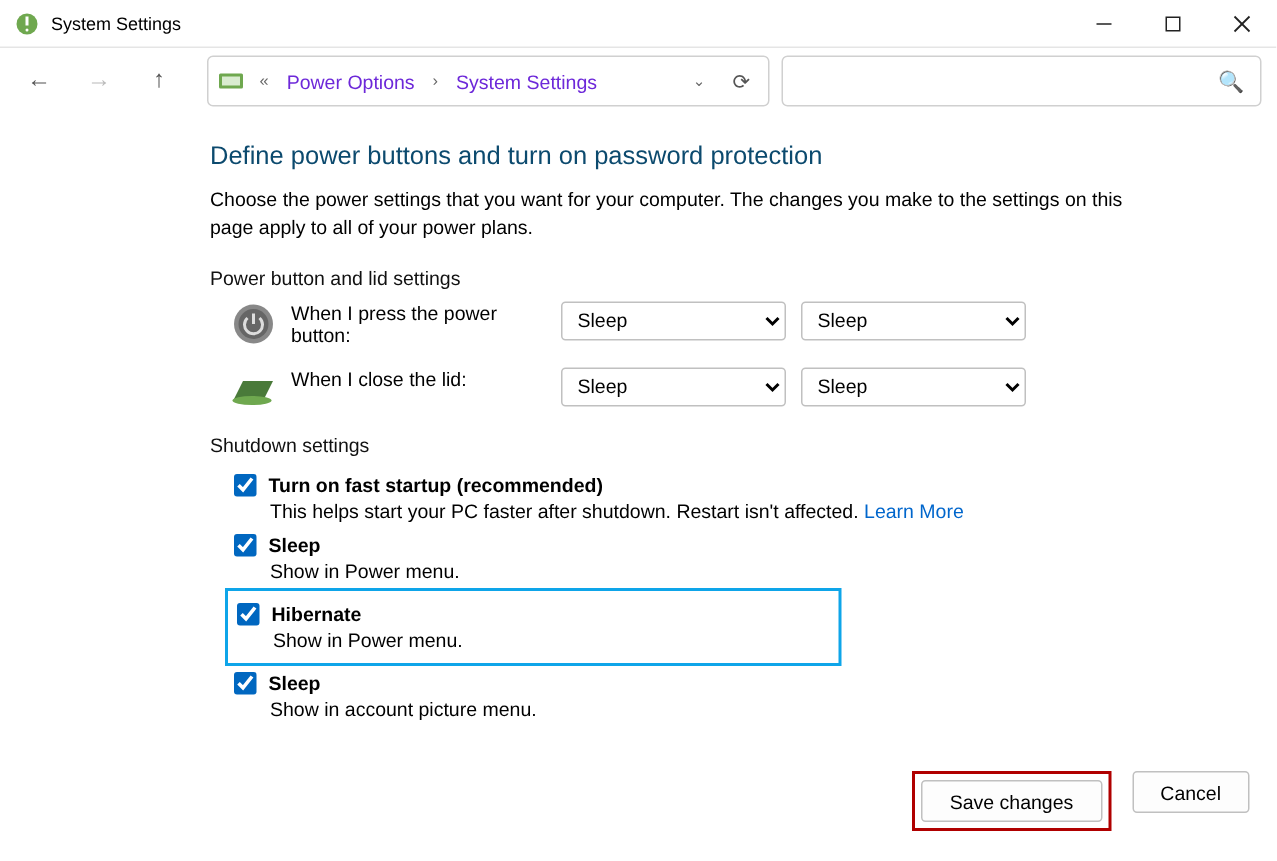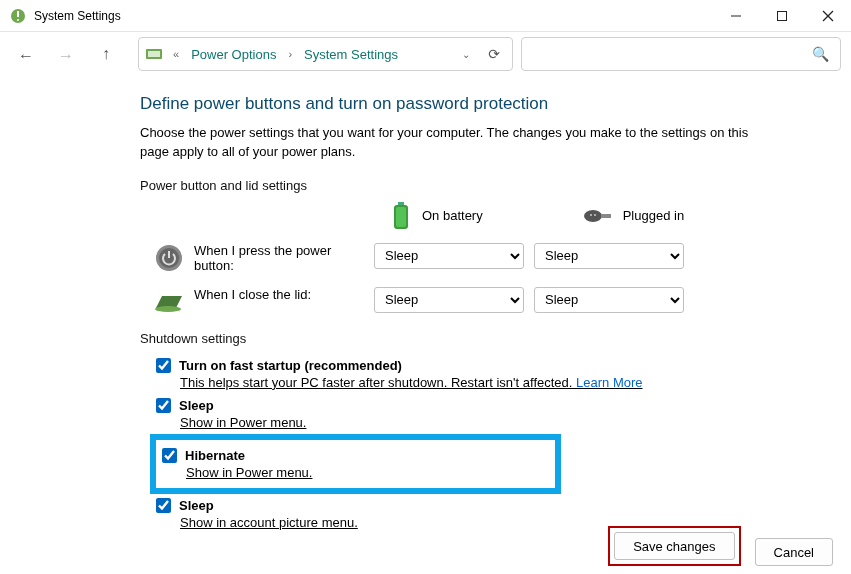--- a/index.html
+++ b/index.html
@@ -5,21 +5,21 @@
   * { box-sizing: border-box; margin: 0; padding: 0; }
   body { font-family: "Segoe UI", Tahoma, sans-serif; font-size: 13px; color: #000; background: #fff; width: 851px; height: 574px; overflow: hidden; }
   .titlebar { display: flex; align-items: center; height: 32px; padding: 0 0 0 10px; border-bottom: 1px solid #e5e5e5; }
   .titlebar .app-icon { width: 16px; height: 16px; margin-right: 8px; }
   .titlebar .title { flex: 1; font-size: 12px; }
   .titlebar .win-btn { width: 46px; height: 32px; display: flex; align-items: center; justify-content: center; font-size: 12px; color: #222; }
   .navrow { display: flex; align-items: center; height: 44px; padding: 6px 10px; gap: 8px; }
   .nav-arrow { width: 32px; height: 32px; display: flex; align-items: center; justify-content: center; color: #555; font-size: 16px; }
   .addressbar { flex: 1; display: flex; align-items: center; height: 34px; border: 1px solid #d0d0d0; border-radius: 4px; padding: 0 6px; gap: 6px; margin-left: 8px; }
   .addressbar .chev { color: #666; font-size: 11px; padding: 0 4px; }
-  .addressbar .crumb { color: #0f766e; font-size: 13px; padding: 2px 2px; }
+  .addressbar .crumb { color: #6d28d9; font-size: 13px; padding: 2px 2px; }
   .addressbar .cp-icon { width: 18px; height: 18px; }
   .addressbar .drop { color: #666; font-size: 10px; margin-left: auto; padding: 0 6px; }
   .addressbar .refresh { color: #555; font-size: 14px; padding: 0 6px; }
   .searchbox { width: 320px; height: 34px; border: 1px solid #d0d0d0; border-radius: 4px; display: flex; align-items: center; padding: 0 10px; }
   .searchbox input { border: none; outline: none; flex: 1; font-size: 13px; background: transparent; }
   .searchbox .s-icon { color: #888; font-size: 14px; }
   .content { padding: 18px 30px 0 140px; }
   .heading { color: #0c4a6e; font-size: 17px; margin-bottom: 10px; font-weight: 400; }
   .desc { color: #000; line-height: 1.45; margin-bottom: 16px; max-width: 640px; }
   .section-label { color: #111; margin-bottom: 8px; }
@@ -29,24 +29,24 @@
   .icon-row .plug-svg { width: 30px; height: 20px; }
   .setting-row { display: flex; margin-bottom: 14px; }
   .setting-row .ico { width: 30px; height: 30px; margin-left: 14px; margin-right: 10px; display:flex; align-items:center; justify-content:center; }
   .setting-row .lbl { width: 180px; }
   .setting-row select { width: 150px; height: 26px; border: 1px solid #c0c0c0; border-radius: 3px; padding: 2px 6px; font-size: 13px; background: #fff; margin-right: 10px; }
   .shutdown-section { margin-top: 6px; }
   .check-item { padding: 4px 0 4px 16px; }
   .check-item .r1 { display: flex; align-items: flex-end; gap: 8px; }
   .check-item input[type=checkbox] { width: 15px; height: 15px; accent-color: #0067c0; }
   .check-item .bold { font-weight: 600; }
-  .check-item .sub { color: #000; margin-left: 24px; margin-top: 2px; text-decoration: underline; }
+  .check-item .sub { color: #000; margin-left: 24px; margin-top: 2px; }
   .check-item .sub a { color: #0066cc; text-decoration: none; }
-  .hibernate-box { border: 6px solid #0ea5e9; padding: 4px 6px; margin-left: 10px; margin-right: 260px; }
-  .footer { position: absolute; bottom: 8px; right: 18px; display: flex; gap: 14px; align-items: flex-end; }
+  .hibernate-box { border: 2px solid #0ea5e9; padding: 4px 6px; margin-left: 10px; margin-right: 260px; }
+  .footer { position: absolute; bottom: 20px; right: 18px; display: flex; gap: 14px; align-items: flex-start; }
   .footer button { height: 28px; padding: 0 18px; border: 1px solid #c0c0c0; background: #fdfdfd; border-radius: 3px; font-size: 13px; cursor: pointer; }
   .save-box { border: 2px solid #b00000; padding: 4px; }
 </style>
 </head>
 <body>
 
 <div class="titlebar">
   <svg class="app-icon" viewBox="0 0 16 16">
       <circle cx="8" cy="8" r="7" fill="#6fa84f"></circle>
       <rect x="7" y="3" width="2" height="6" fill="#fff"></rect>
@@ -92,39 +92,20 @@
     <span class="s-icon">🔍</span>
   </div>
 </div>
 
 <div class="content">
   <div class="heading">Define power buttons and turn on password protection</div>
   <div class="desc">Choose the power settings that you want for your computer. The changes you make to the settings on this page apply to all of your power plans.</div>
 
   <div class="section-label">Power button and lid settings</div>
 
-  <div class="icon-row">
-    <div class="col">
-      <svg class="battery-svg" viewBox="0 0 22 30">
-          <rect x="8" y="1" width="6" height="3" fill="#4a7"></rect>
-          <rect x="4" y="4" width="14" height="24" rx="3" fill="#3d9b3d"></rect>
-          <rect x="6" y="6" width="10" height="20" rx="2" fill="#55c255"></rect>
-        </svg>
-      <span>On battery</span>
-    </div>
-    <div class="col">
-      <svg class="plug-svg" viewBox="0 0 30 20">
-          <ellipse cx="10" cy="10" rx="9" ry="6" fill="#555"></ellipse>
-          <rect x="18" y="8" width="10" height="4" fill="#888"></rect>
-          <circle cx="8" cy="9" r="1" fill="#ccc"></circle>
-          <circle cx="12" cy="9" r="1" fill="#ccc"></circle>
-        </svg>
-      <span>Plugged in</span>
-    </div>
-  </div>
 
   <div class="setting-row">
     <div class="ico">
       <svg width="28" height="28" viewBox="0 0 28 28">
           <circle cx="14" cy="14" r="13" fill="#888"></circle>
           <circle cx="14" cy="14" r="10" fill="#666"></circle>
           <path d="M14 7 v7 M10 10 a6 6 0 1 0 8 0" stroke="#ddd" stroke-width="2" fill="none"></path>
         </svg>
     </div>
     <div class="lbl">When I press the power button:</div>

